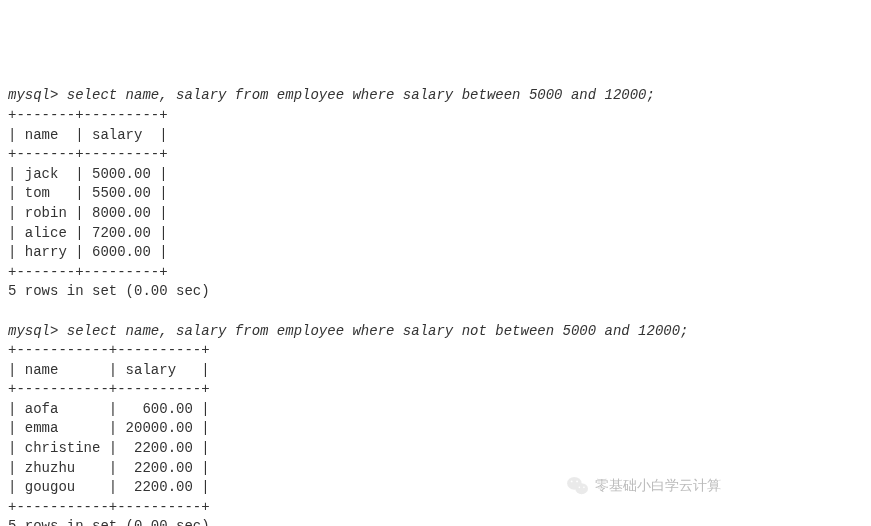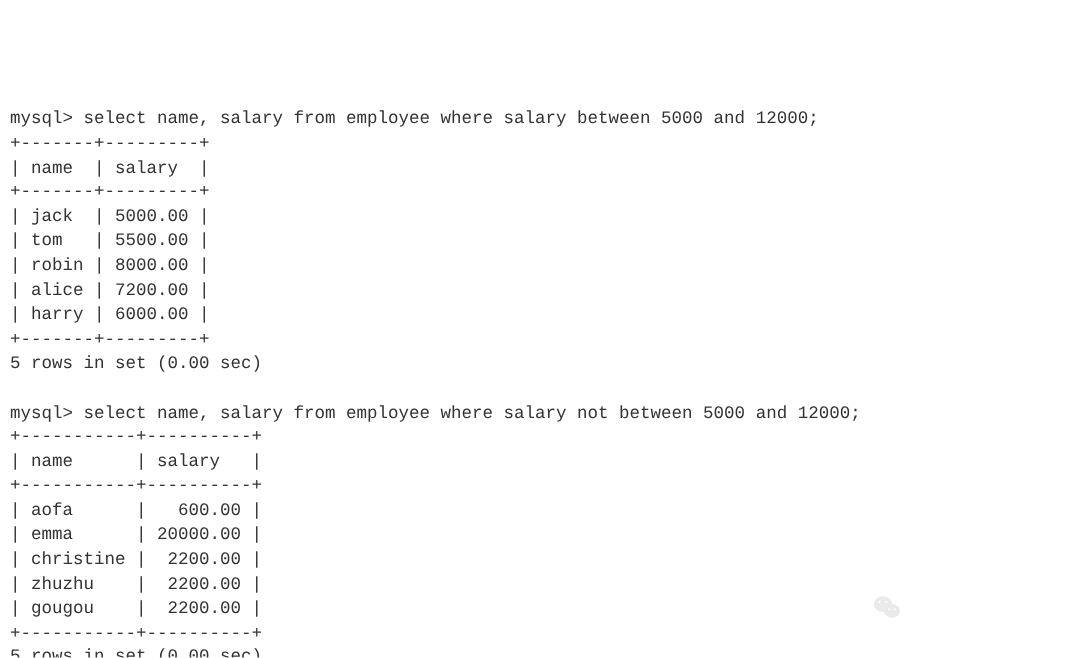--- a/index.html
+++ b/index.html
@@ -9,21 +9,21 @@
       line-height: 1.4;
       color: #333;
       background: #fff;
       padding: 8px;
       white-space: pre;
       position: relative;
       width: 871px;
       height: 526px;
     }
     .terminal { white-space: pre; }
-    .prompt-line { display: block; }
+    .prompt-line { display: block; font-style: italic; }
     .result-line { display: block; }
     .watermark {
       position: absolute;
       right: 150px;
       bottom: 30px;
       color: #bbb;
       font-family: sans-serif;
       font-size: 14px;
       display: flex;
       align-items: center;
@@ -45,16 +45,17 @@
   <span class="watermark-icon">
     <svg width="22" height="20" viewBox="0 0 24 22">
       <ellipse cx="8" cy="8" rx="8" ry="7" fill="#ccc"></ellipse>
       <ellipse cx="16" cy="14" rx="7" ry="6" fill="#ccc"></ellipse>
       <circle cx="5" cy="6" r="1" fill="#fff"></circle>
       <circle cx="11" cy="6" r="1" fill="#fff"></circle>
       <circle cx="13.5" cy="12.5" r="0.9" fill="#fff"></circle>
       <circle cx="18.5" cy="12.5" r="0.9" fill="#fff"></circle>
     </svg>
   </span>
+  <span>零基础小白学云计算</span>
 </div>
 
 
 
 
 </body></html>

